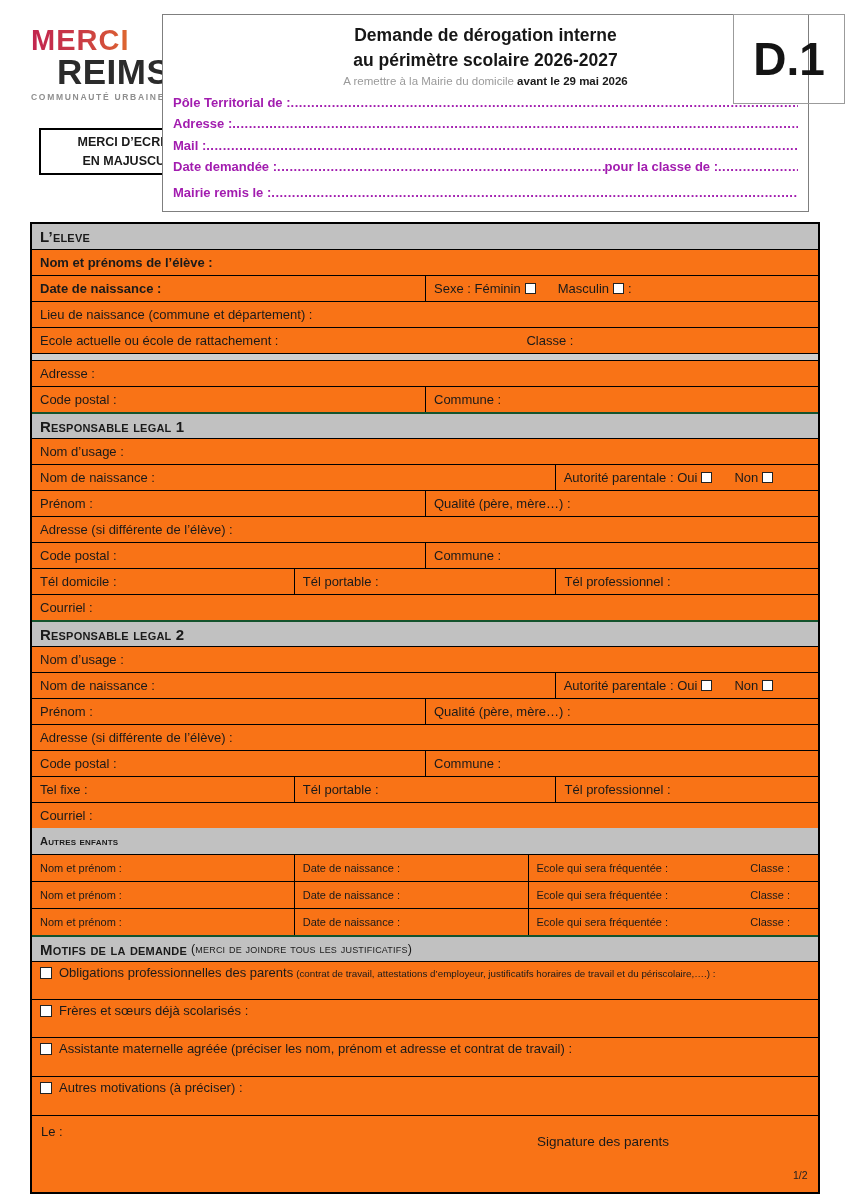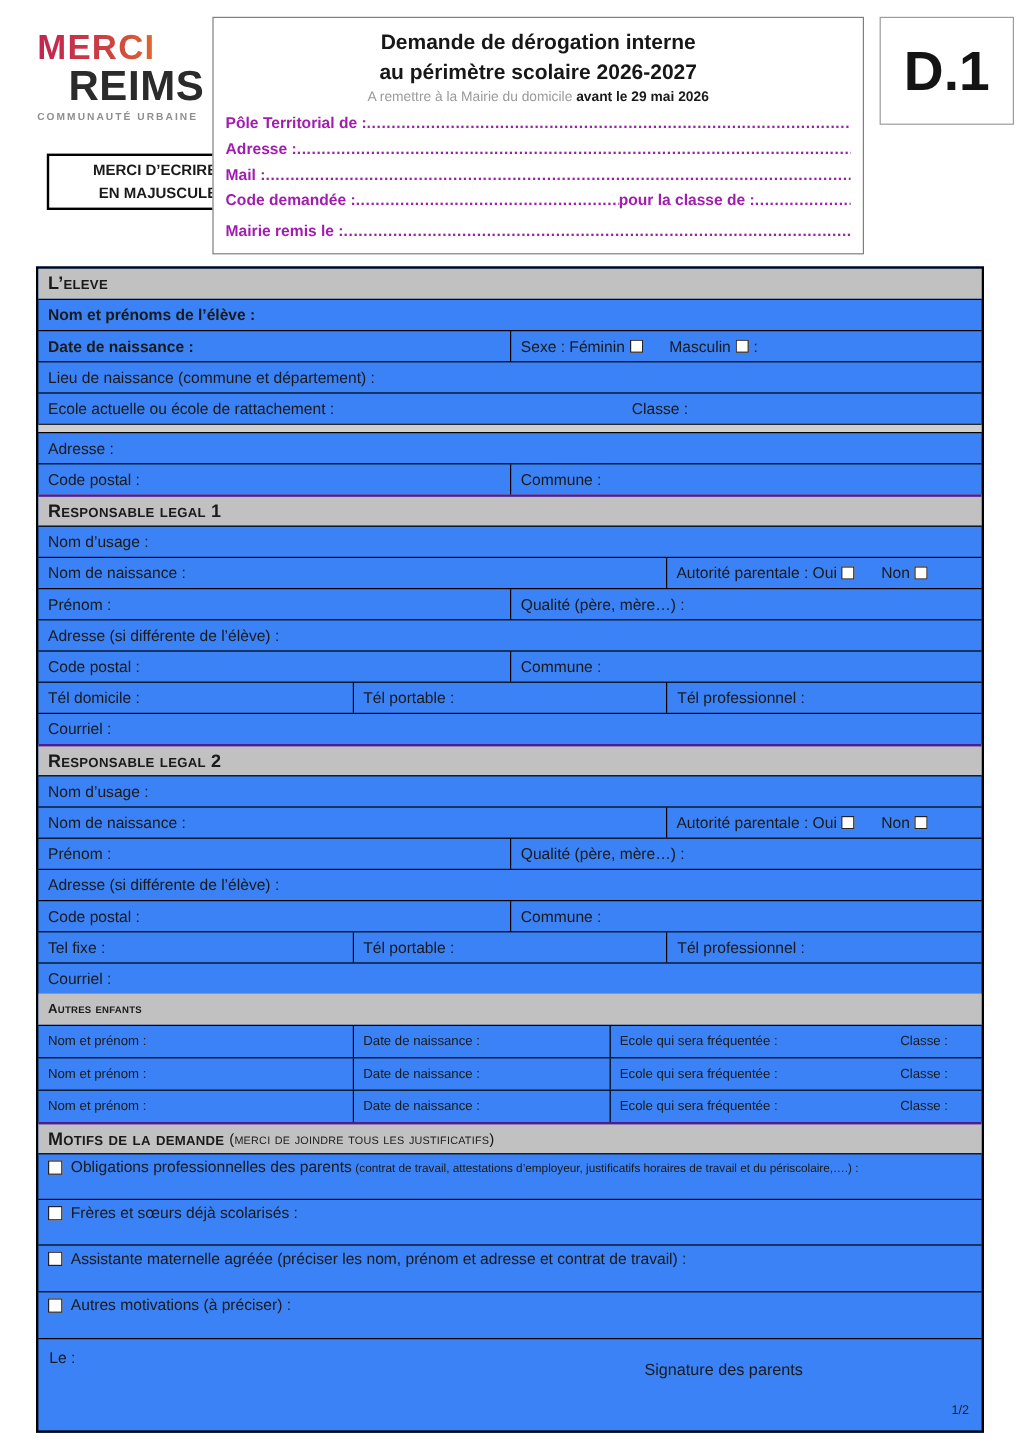--- a/index.html
+++ b/index.html
@@ -12,67 +12,67 @@
     background:linear-gradient(90deg,#c2254f 0%,#c93a45 35%,#d4503a 55%,#e1702b 75%,#e9b22a 100%);
     -webkit-background-clip:text; background-clip:text; color:transparent; }
   .logo-reims { font-size:35px; font-weight:700; color:#2b2b2b; line-height:0.95;
     margin-left:26px; letter-spacing:0.5px; }
   .logo-tag { font-size:8.5px; color:#8f8f8f; letter-spacing:1.7px; margin-top:4px; font-weight:600; }
 
   .merci-box { position:absolute; left:18px; top:128px; width:144px; height:47px;
     border:2px solid #000; display:flex; flex-direction:column; justify-content:center;
     align-items:flex-end; font-weight:700; font-size:12.5px; line-height:1.45; text-align:center;margin-left:21px; }
 
-  .header-box { position:absolute; left:177px; top:14px; width:543px; height:198px;
+  .header-box { position:absolute; left:162px; top:14px; width:647px; height:198px;
     border:1px solid #7f7f7f; padding:8px 10px 0 10px; background:#fff; }
   .hb-title { text-align:center; font-size:17.5px; font-weight:700; line-height:1.45; color:#171717; }
   .hb-sub { text-align:center; font-size:11.5px; margin-top:1px; }
   .hb-sub .plain { color:#9a9a9a; }
   .hb-sub .bold { color:#1a1a1a; font-weight:700; }
   .red-lines { margin-top:5px; color:#a21caf; font-weight:700; font-size:13px; }
   .red-line { display:flex; white-space:nowrap; overflow:hidden; line-height:21.5px; }
   .red-line .lbl { flex:0 0 auto; }
   .red-line .dots { flex:1 1 aupx; overflow:hidden; letter-spacing:0.5px; }
   .red-line .dots2 { flex:0 0 80px; overflow:hidden; letter-spacing:0.5px; }
   .red-line.gap { margin-top:4px; }
 
   .d1-box { position:absolute; left:733px; top:14px; width:112px; height:90px;
     border:1px solid #9b9b9b; display:flex; align-items:center; justify-content:center;
     font-size:46px; font-weight:600; color:#141414; }
 
   
   .form-table { position:absolute; left:30px; top:222px; width:790px;
-    border:2px solid #000; background:#3b82f6; }
+    border:2px solid #000; background:#f97316; }
   .row { display:flex; border-top:1px solid #000; min-height:25px; align-items:center;
     font-size:13px; }
   .row:first-child { border-top:none; }
   .cell { padding:2px 8px; border-left:1px solid #000; min-height:25px;
     display:flex; align-items:center; }
   .cell:first-child { border-left:none; }
   .grow { flex:1 1 auto; }
   .w50 { flex:0 0 50%; }
   .w665 { flex:0 0 66.5%; }
   .w33 { flex:0 0 33.3%;text-align:center; }
   .bold { font-weight:700; }
-  .sec-header { background:#c1c1c1; border-top:2px solid #4c1d95; font-weight:700;
+  .sec-header { background:#c1c1c1; border-top:2px solid #14532d; font-weight:700;
     font-variant:small-caps; font-size:15px; letter-spacing:0.2px; }
   .sec-header .cell { min-height:24px; }
   .sec-note { font-weight:400; font-size:12.5px; margin-left:4px; }
   .sep-bar { height:7px; background:#cfcfcf; border-top:1px solid #000; }
   .classe-abs { margin-left:248px; }
   .checkbox { display:inline-block; width:11px; height:11px; border:1.5px solid #222;
     background:#fff; vertical-align:-1px; margin:0 4px; }
   .sp { display:inline-block; width:18px; }
 
   
   .ae .row { font-size:11px; min-height:26px;justify-content:center; }
   .ae .cell { min-height:26px; }
   .ae .c1 { flex:0 0 33.3%; }
   .ae .c2 { flex:0 0 27.2%; }
-  .ae .c3 { flex:1 1 auto; justify-content:space-between; padding-right:28px; }
+  .ae .c3 { flex:1 1 auto; justify-content:space-between; padding-right:28px;margin-left:20px; }
 
   
   .motif { min-height:38px; align-items:flex-start; padding:3px 8px 0 8px; display:block; }
   .motif .mline { display:flex; align-items:baseline; white-space:nowrap; overflow:hidden; }
   .motif .checkbox { flex:0 0 auto; width:12px; height:12px; align-self:center; margin:0 7px 0 0; }
   .motif .mlabel { font-size:13px; }
   .motif .mnote { font-size:9.8px; margin-left:3px; }
   .tall { min-height:39px; }
 
   .footer-row { min-height:77px; align-items:flex-start; position:relative; }
@@ -106,21 +106,21 @@
     </div>
     <div class="red-line">
       <span class="lbl">Adresse :</span>
       <span class="dots">..........................................................................................................................................................................................</span>
     </div>
     <div class="red-line">
       <span class="lbl">Mail :</span>
       <span class="dots">..........................................................................................................................................................................................</span>
     </div>
     <div class="red-line">
-      <span class="lbl">Code demandée : </span>
+      <span class="lbl">Date demandée : </span>
       <span class="dots">..........................................................................................................................................................................................</span>
       <span class="lbl">pour la classe de :</span>
       <span class="dots2">.......................................</span>
     </div>
     <div class="red-line gap">
       <span class="lbl">Mairie remis le : </span>
       <span class="dots">..........................................................................................................................................................................................</span>
     </div>
   </div>
 </div>

